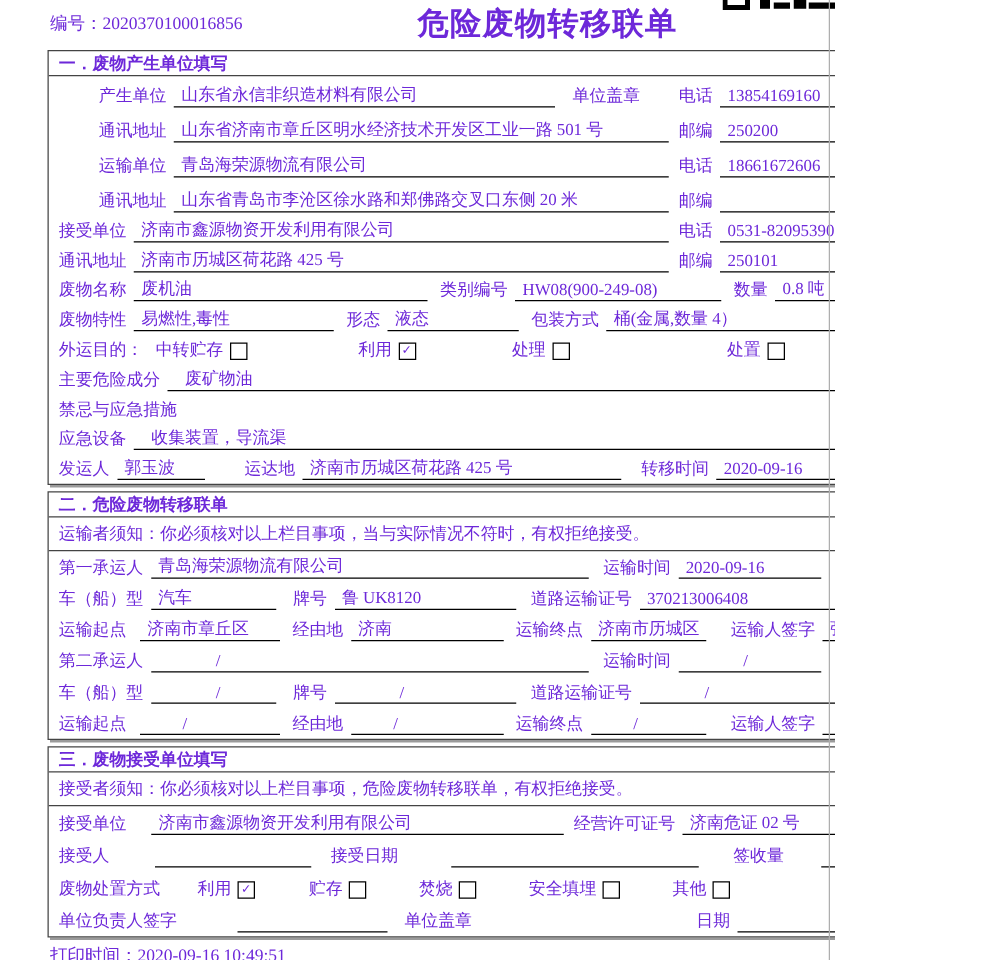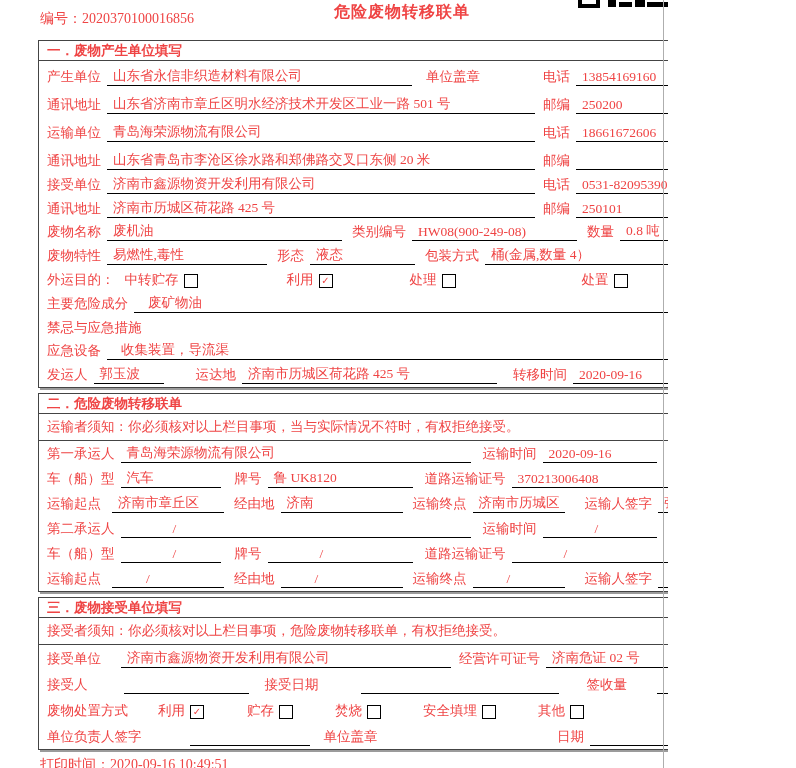--- a/index.html
+++ b/index.html
@@ -1,30 +1,30 @@
 <!DOCTYPE html>
 <html><head>
 <meta charset="utf-8">
 <style>
   html,body{margin:0;padding:0;background:#fff;}
   .doc{position:relative;width:668px;height:768px;background:#fff;overflow:hidden;
-       font-family:"Liberation Serif","DejaVu Serif",serif;font-size:13.5px;color:#ef4444;}
+       font-family:"Liberation Serif","DejaVu Serif",serif;font-size:13.5px;color:#6d28d9;}
   .docno{position:absolute;left:40px;top:10px;font-size:14px;white-space:nowrap;}
-  .title{position:absolute;left:334px;top:2px;font-size:16px;font-weight:bold;letter-spacing:1px;white-space:nowrap;}
+  .title{position:absolute;left:334px;top:2px;font-size:25px;font-weight:bold;letter-spacing:1px;white-space:nowrap;}
   .qr{position:absolute;left:578px;top:0;width:90px;height:10px;overflow:hidden;}
   .qr .b{position:absolute;background:#000;}
   .qr .o{position:absolute;left:0;top:-8px;width:22px;height:16px;border:4px solid #000;background:#fff;box-sizing:border-box;}
   .pageline{position:absolute;right:4px;top:0;width:1px;height:768px;background:#aeaeae;}
   .tbl{margin-left:38px;width:717px;border:1px solid #444;box-shadow:2px 2px 0 #9b9b9b;box-sizing:border-box;background:#fff;}
   .t1{margin-top:40px;} .t2{margin-top:5px;} .t3{margin-top:5px;}
   .sec-title{height:19px;line-height:19px;border-bottom:1px solid #444;padding-left:8px;
              font-weight:bold;font-size:13.5px;font-family:"Liberation Sans",sans-serif;}
   .notice{height:26px;border-bottom:1px solid #444;display:flex;align-items:center;padding-left:8px;}
   .row{display:flex;align-items:flex-end;padding:0 6px 3px 8px;box-sizing:border-box;}
-  .h28{height:28px;} .h24{height:23.8px;} .h25{height:25px;} .h26{height:26px;}
+  .h28{height:28px;margin-left:32px;} .h24{height:23.8px;} .h25{height:25px;} .h26{height:26px;}
   .lbl{white-space:nowrap;flex-shrink:0;}
   .fld{border-bottom:1px solid #000;padding:0 3px 0 6px;white-space:nowrap;box-sizing:border-box;
        margin-left:6px;flex-shrink:0;min-height:16px;}
   .grow{flex:1 1 auto;}
   .ind{text-indent:46px;} .ind2{text-indent:28px;}
   .cb{display:inline-block;width:12px;height:12px;border:1px solid #000;margin-left:5px;flex-shrink:0;
       font-size:10px;line-height:11px;text-align:center;font-family:"DejaVu Sans",sans-serif;position:relative;top:-1px;}
   .w70{width:70px;} .w88{width:88px;} .w92{width:92px;} .w100{width:100px;} .w105{width:105px;}
   .w112{width:112px;margin-left:11px;} .w114{width:114px;} .w120{width:120px;} .w122{width:122px;} .w125{width:125px;} .w145{width:145px;} .w160{width:160px;} .w165{width:165px;} .w172{width:172px;}
   .w198{width:198px;} .w212{width:212px;} .w235{width:235px;} .w255{width:255px;} .w305{width:305px;}

